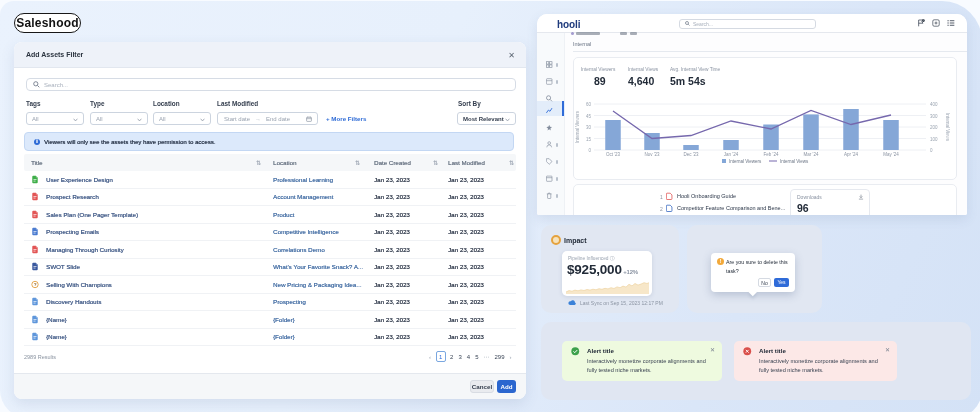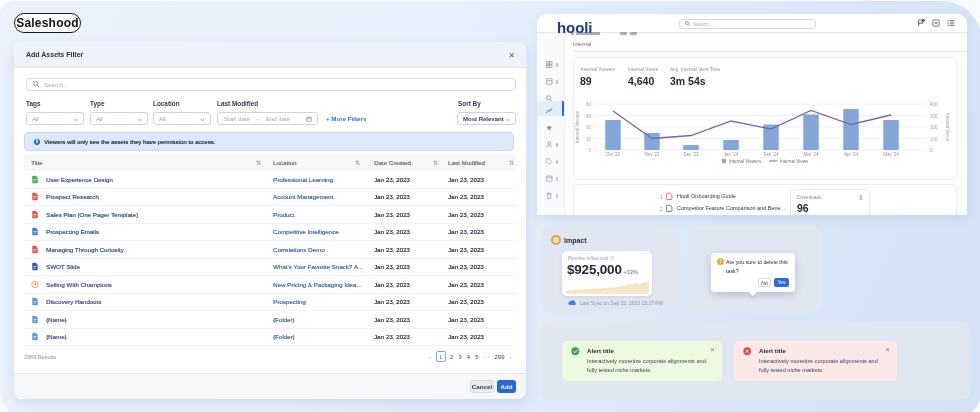--- a/index.html
+++ b/index.html
@@ -53,21 +53,21 @@
 #pager .ar { color:#9aa3b0; }
 #mfoot { position:absolute; left:0; right:0; bottom:0; height:26px; background:#f5f7f9; border-top:1px solid #e4e8ee; }
 .btn { position:absolute; top:6px; height:13px; border-radius:3px; font-size:6.2px; font-weight:bold;
   display:flex; align-items:center; justify-content:center; }
 #btn-cancel { right:32px; width:24px; background:#e9ebef; color:#333d4d; border:1px solid #d8dce3; }
 #btn-add { right:10px; width:19px; background:#2a66cf; color:#fff; }
 
 #hooli { position:absolute; left:537px; top:14px; width:430px; height:201px; background:#fff;
   border-radius:10px 10px 2px 2px; box-shadow:0 4px 12px rgba(70,95,140,0.12); overflow:hidden; }
 #hhead { position:absolute; left:0; top:0; right:0; height:19px; background:#fff; border-bottom:1px solid #e5e8ee; }
-#hlogo { position:absolute; left:8px; top:5px; font-size:15px; font-weight:bold; color:#1e3a7c; letter-spacing:-0.1px;padding-left:12px; }
+#hlogo { position:absolute; left:8px; top:5px; font-size:10px; font-weight:bold; color:#1e3a7c; letter-spacing:-0.1px;padding-left:12px; }
 #hsearch { position:absolute; left:142px; top:5px; width:137px; height:10px; border:1px solid #d5dae2; border-radius:3px;
   display:flex; align-items:center; font-size:5px; color:#a8b0bc; }
 #hicons { position:absolute; right:12px; top:5px; display:flex; gap:7px; }
 #hside { position:absolute; left:0; top:19px; width:28px; bottom:0; background:#f8fafc; border-right:1px solid #eef1f5; }
 #hcontent { position:absolute; left:28px; top:19px; right:0; bottom:0; background:#fdfdfe; }
 
 #hc1 { position:absolute; left:8px; top:24px; right:10px; height:123px; background:#fff; border:1px solid #e9ecf1; border-radius:5px; }
 .stat-l { position:absolute; font-size:4.8px; color:#8a93a2; }
 .stat-v { position:absolute; font-size:10.5px; font-weight:bold; color:#222b38; }
 
@@ -373,25 +373,25 @@
       </div>
     <div id="hcontent">
       <div style="position:absolute; left:6px; top:-1px; width:3px; height:3px; background:#6a5bb0; opacity:0.6; border-radius:1.5px;"></div>
       <div style="position:absolute; left:11px; top:-1px; width:24px; height:2.5px; background:#55606f; opacity:0.5; border-radius:1px;"></div>
       <div style="position:absolute; left:55px; top:-1px; width:7px; height:2.5px; background:#55606f; opacity:0.5; border-radius:1px;"></div>
       <div style="position:absolute; left:64.5px; top:-1px; width:7px; height:2.5px; background:#55606f; opacity:0.5; border-radius:1px;"></div>
       <div style="position:absolute; left:8px; top:8px; font-size:5.5px; color:#6b7585;">Internal</div>
       <div style="position:absolute; left:8px; top:17.5px; right:0; height:1px; background:#e5e9ef;"></div>
       <div id="hc1">
         <div class="stat-l" style="left:7px; top:9px;">Internal Viewers</div>
-        <div class="stat-v" style="left:6px; top:17px;">89</div>
+        <div class="stat-v" style="left:20px; top:17px;">89</div>
         <div class="stat-l" style="left:54px; top:9px;">Internal Views</div>
         <div class="stat-v" style="left:54px; top:17px;">4,640</div>
         <div class="stat-l" style="left:96px; top:9px;">Avg. Internal View Time</div>
-        <div class="stat-v" style="left:96px; top:17px;">3m 54s</div>
+        <div class="stat-v" style="left:96px; top:17px;">5m 54s</div>
         <svg id="chart" style="position:absolute; left:0; top:41px;" width="384" height="80" viewBox="0 0 384 80">
             <line x1="20" y1="5" x2="352" y2="5" stroke="#eef0f4" stroke-width="1"></line>
             <text x="17" y="7" text-anchor="end" font-size="4.5" fill="#9aa3b0" font-family="Liberation Sans">60</text>
             <text x="356" y="7" font-size="4.5" fill="#9aa3b0" font-family="Liberation Sans">400</text>
             <line x1="20" y1="16.5" x2="352" y2="16.5" stroke="#eef0f4" stroke-width="1"></line>
             <text x="17" y="18.5" text-anchor="end" font-size="4.5" fill="#9aa3b0" font-family="Liberation Sans">45</text>
             <text x="356" y="18.5" font-size="4.5" fill="#9aa3b0" font-family="Liberation Sans">300</text>
             <line x1="20" y1="28" x2="352" y2="28" stroke="#eef0f4" stroke-width="1"></line>
             <text x="17" y="30" text-anchor="end" font-size="4.5" fill="#9aa3b0" font-family="Liberation Sans">30</text>
             <text x="356" y="30" font-size="4.5" fill="#9aa3b0" font-family="Liberation Sans">200</text>

